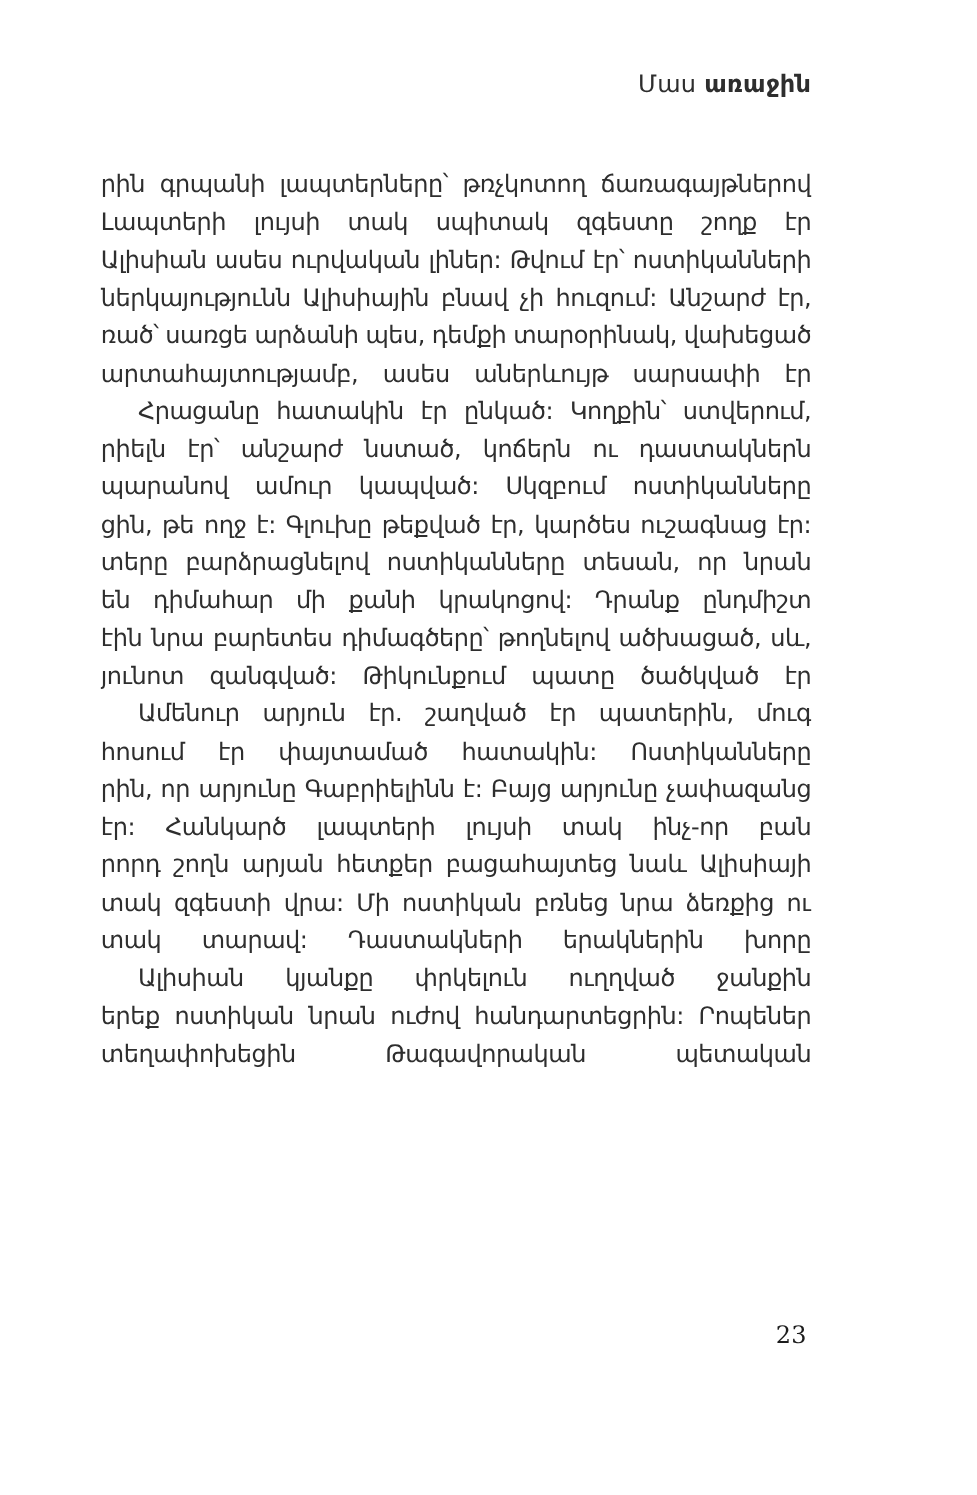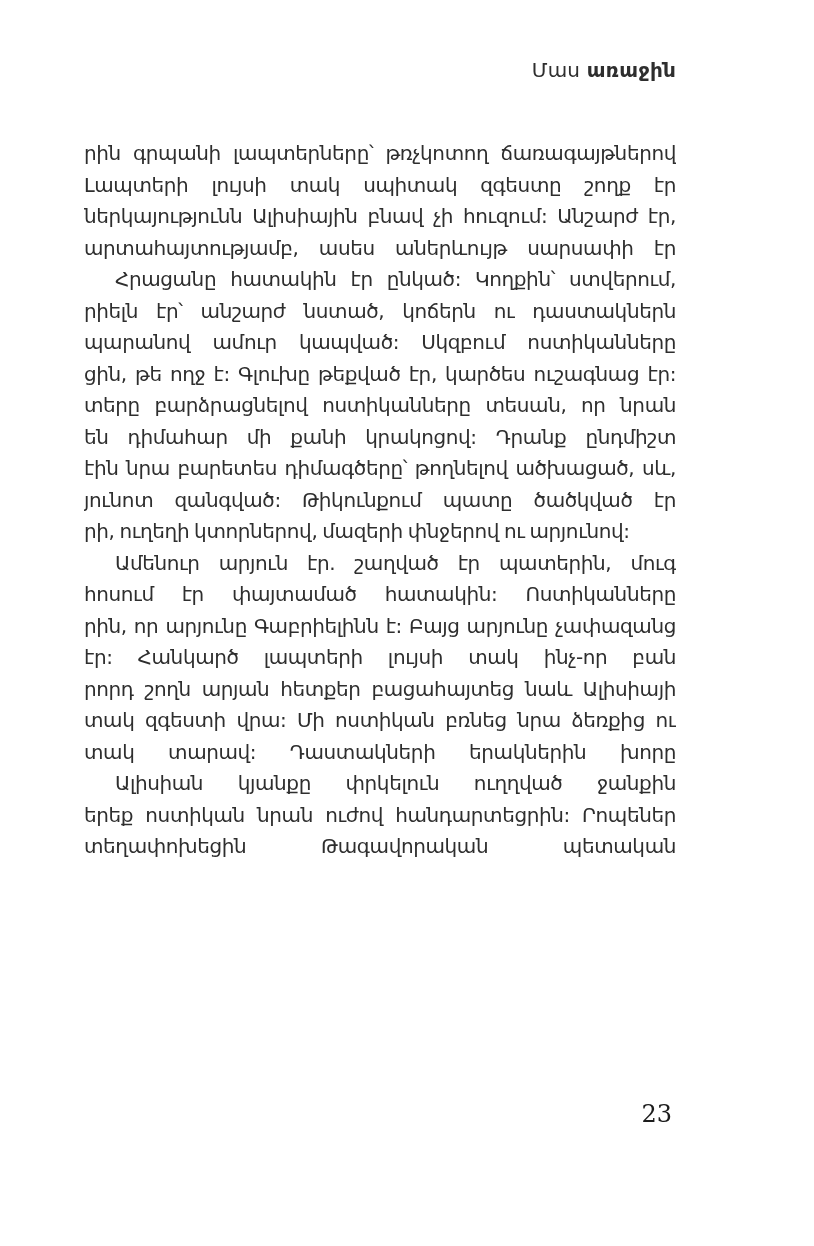--- a/index.html
+++ b/index.html
@@ -54,48 +54,49 @@
   }
   .page-number {
     position: absolute;
     top: 1100px;
     left: 84px;
     width: 592px;
     text-align: right;
     padding-right: 4px;
     box-sizing: border-box;
     font-family: "DejaVu Serif", serif;
-    font-size: 24px;
+    font-size: 20px;
     color: #1c1c1c;
   }
 </style>
 </head>
 <body>
 
 <div class="page">
   <div class="running-header">
     <span class="part-label">Մաս</span>
     <span> </span>
     <span class="part-title">առաջին</span>
   </div>
 
   <div class="text-block">
       <div class="line">րին գրպանի լապտերները՝ թռչկոտող ճառագայթներով սեն-</div>
       <div class="line">Լապտերի լույսի տակ սպիտակ զգեստը շողք էր արձակում:</div>
+      <div class="line">Ալիսիան ասես ուրվական լիներ: Թվում էր՝ ոստիկանների</div>
       <div class="line">ներկայությունն Ալիսիային բնավ չի հուզում: Անշարժ էր, սա-</div>
+      <div class="line">ռած՝ սառցե արձանի պես, դեմքի տարօրինակ, վախեցած</div>
       <div class="line last">արտահայտությամբ, ասես աներևույթ սարսափի էր բախվել:</div>
       <div class="line indent">Հրացանը հատակին էր ընկած: Կողքին՝ ստվերում, Գաբ-</div>
       <div class="line">րիելն էր՝ անշարժ նստած, կոճերն ու դաստակներն աթոռին</div>
       <div class="line">պարանով ամուր կապված: Սկզբում ոստիկանները մտածե-</div>
       <div class="line">ցին, թե ողջ է: Գլուխը թեքված էր, կարծես ուշագնաց էր: Լապ-</div>
       <div class="line">տերը բարձրացնելով ոստիկանները տեսան, որ նրան սպանել</div>
       <div class="line">են դիմահար մի քանի կրակոցով: Դրանք ընդմիշտ ոչնչացրել</div>
       <div class="line">էին նրա բարետես դիմագծերը՝ թողնելով ածխացած, սև, ար-</div>
       <div class="line">յունոտ զանգված: Թիկունքում պատը ծածկված էր գանգոսկ-</div>
-      <div class="line last">րի, ուղեղի կտորներով, մազերի փնջերով ու արյունով:</div>
       <div class="line indent">Ամենուր արյուն էր. շաղված էր պատերին, մուգ առվակներով</div>
       <div class="line">հոսում էր փայտամած հատակին: Ոստիկանները եզրակաց-</div>
       <div class="line">րին, որ արյունը Գաբրիելինն է: Բայց արյունը չափազանց շատ</div>
       <div class="line">էր: Հանկարծ լապտերի լույսի տակ ինչ-որ բան փայլատակեց.</div>
       <div class="line">րորդ շողն արյան հետքեր բացահայտեց նաև Ալիսիայի սպի-</div>
       <div class="line">տակ զգեստի վրա: Մի ոստիկան բռնեց նրա ձեռքից ու լույսի</div>
       <div class="line">տակ տարավ: Դաստակների երակներին խորը կտրվածքներ</div>
       <div class="line indent">Ալիսիան կյանքը փրկելուն ուղղված ջանքին դիմադրում էր.</div>
       <div class="line">երեք ոստիկան նրան ուժով հանդարտեցրին: Րոպեներ անց</div>
       <div class="line last">տեղափոխեցին Թագավորական պետական հիվանդանոց:</div>

